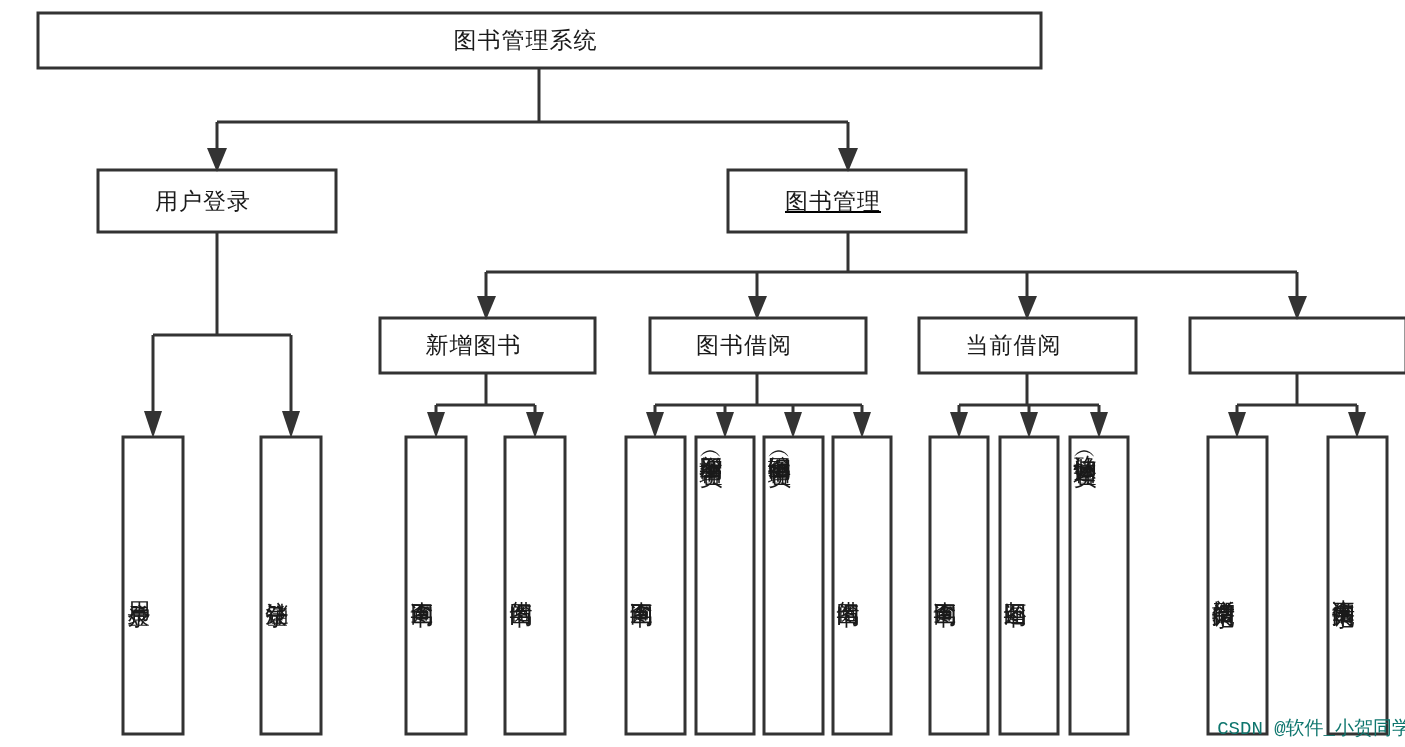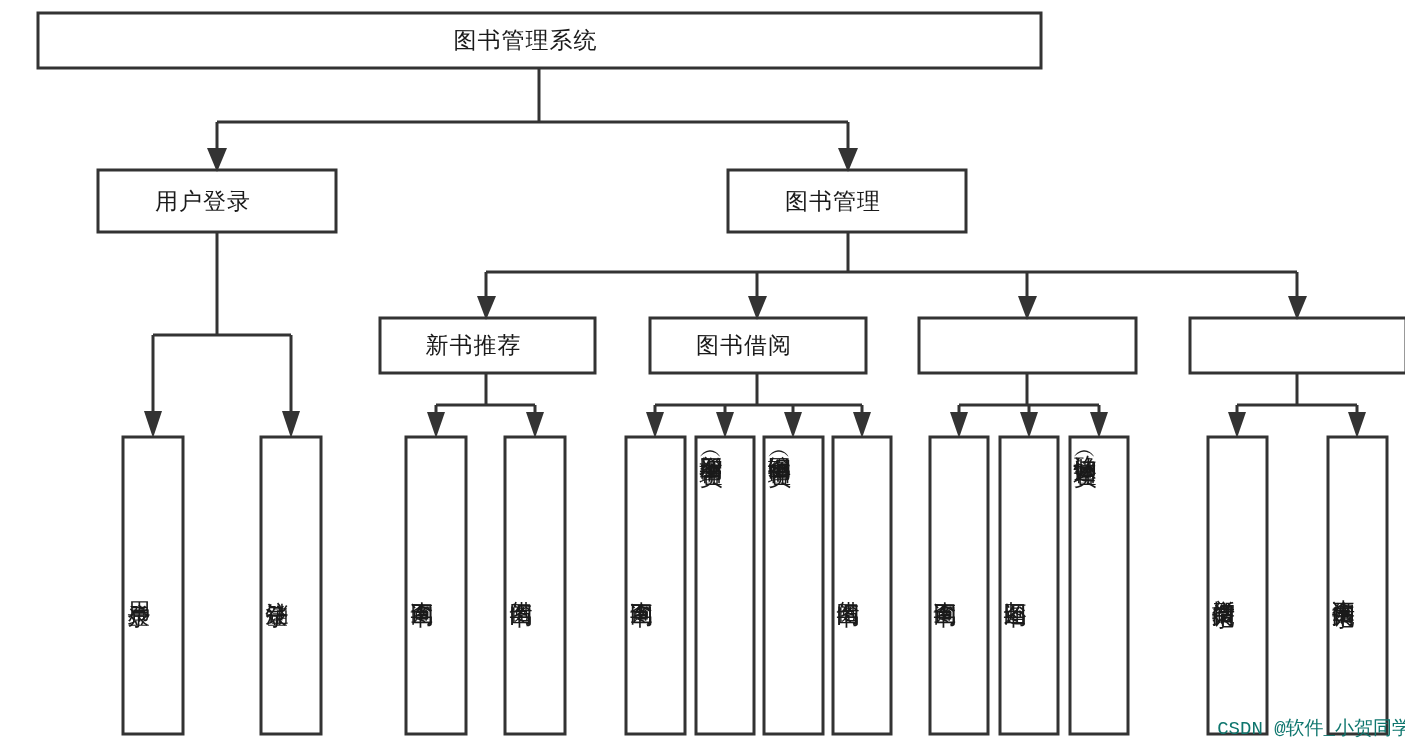--- a/index.html
+++ b/index.html
@@ -181,32 +181,35 @@
   </svg>
 
   <div class="hlabel-wrap" style="left:20px; top:13px; width:1003px; height:55px;">
     <span class="hlabel-text">图书管理系统</span>
   </div>
 
   <div class="hlabel-wrap" style="left:80px; top:170px; width:238px; height:62px;">
     <span class="hlabel-text">用户登录</span>
   </div>
 
-  <div class="hlabel-wrap" style="left:710px; top:170px; width:238px; height:62px;">
+  <div class="hlabel-wrap" style="left:710px; top:170px; width:238px; height:62px;text-decoration:underline;">
     <span class="hlabel-text">图书管理</span>
   </div>
 
   <div class="hlabel-wrap" style="left:362px; top:318px; width:215px; height:55px;">
-    <span class="hlabel-text">新书推荐</span>
+    <span class="hlabel-text">新增图书</span>
   </div>
 
   <div class="hlabel-wrap" style="left:632px; top:318px; width:216px; height:55px;border-radius:9px;">
     <span class="hlabel-text">图书借阅</span>
   </div>
 
+  <div class="hlabel-wrap" style="left:901px; top:318px; width:217px; height:55px;">
+    <span class="hlabel-text">当前借阅</span>
+  </div>
 
 
   <div class="vlabel-wrap" style="left:105px; top:437px; width:60px; height:297px;">
     <span class="vlabel-text">用户登录</span>
   </div>
   <div class="vlabel-wrap" style="left:243px; top:437px; width:60px; height:297px;">
     <span class="vlabel-text">注销登录</span>
   </div>
 
   <div class="vlabel-wrap" style="left:388px; top:437px; width:60px; height:297px;">

